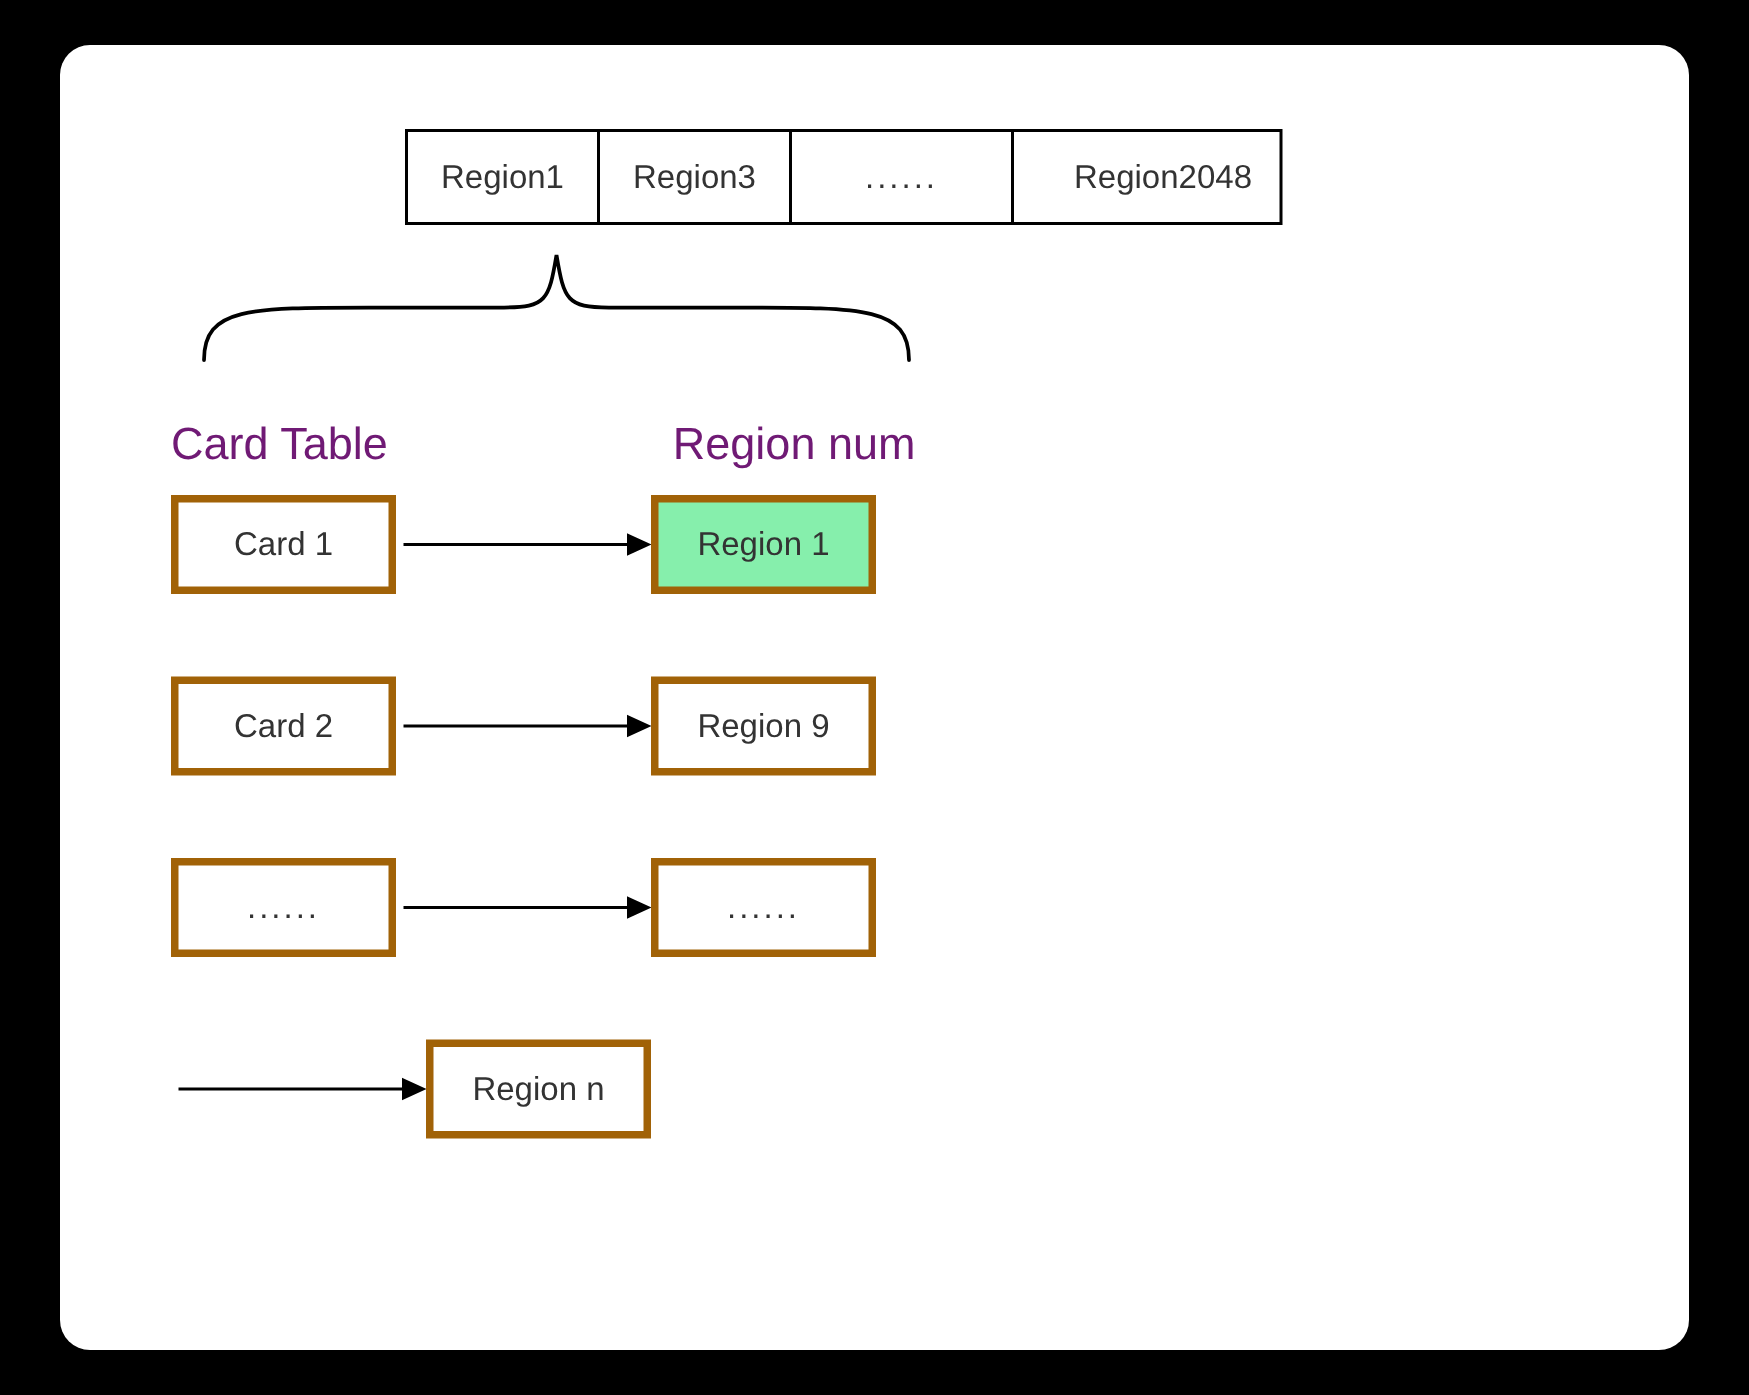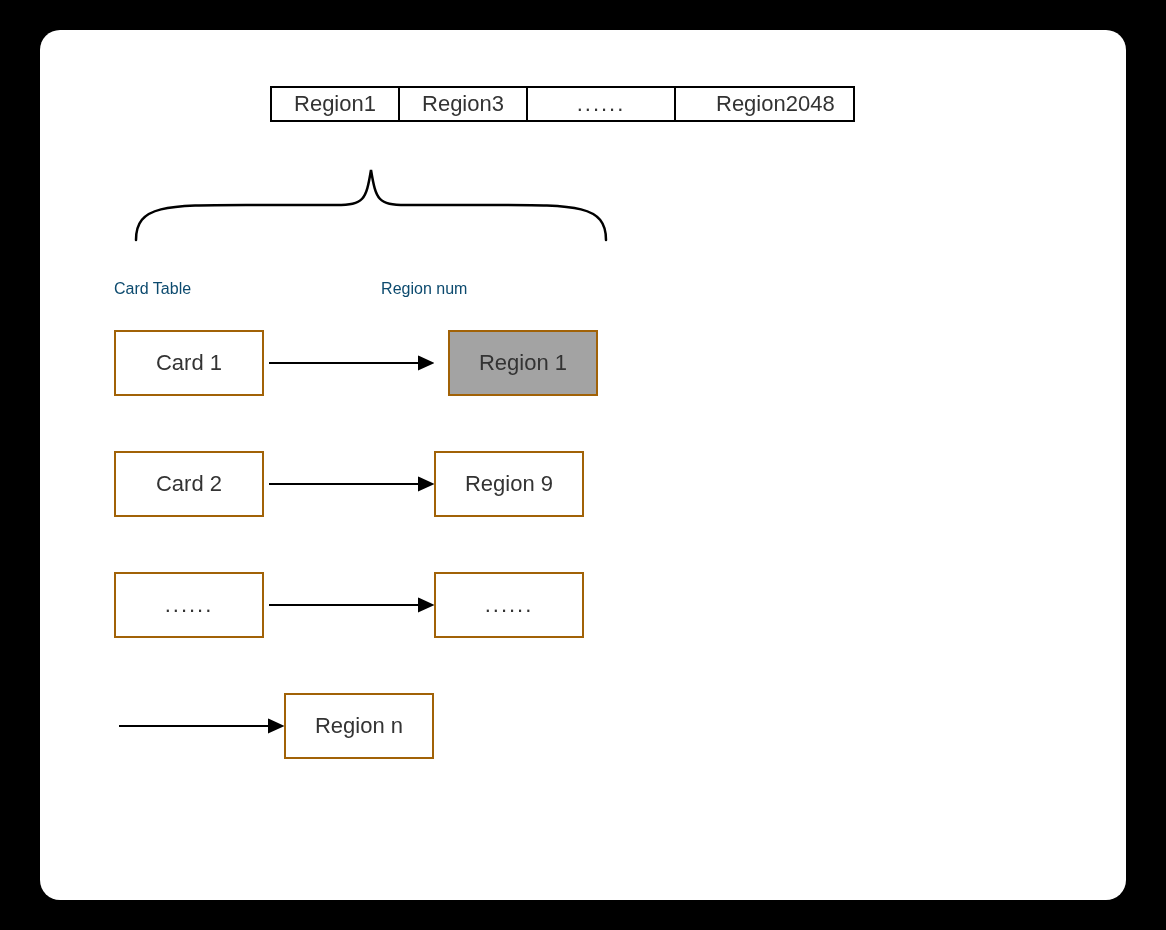--- a/index.html
+++ b/index.html
@@ -21,21 +21,21 @@
       position: relative;
     }
     .region-row {
       position: absolute;
       top: 56px;
       left: 232px;
       display: flex;
     }
     .region-cell {
       border: 2px solid #000;
-      height: 36px;
+      height: 64px;
       display: flex;
       align-items: center;
       justify-content: center;
       font-size: 22px;
       margin-left: -2px;
       padding: 0 18px;
       min-width: 130px;
     }
     .region-cell.ellipsis { min-width: 150px; letter-spacing: 2px; }
     .region-cell.last { min-width: 180px; padding-left: 40px; }
@@ -45,44 +45,44 @@
       left: 86px;
       width: 490px;
       height: 100px;
     }
     .labels {
       position: absolute;
       top: 250px;
       left: 74px;
       display: flex;
       gap: 190px;
-      font-size: 16px;
-      color: #0c4a6e;
+      font-size: 30px;
+      color: #701a75;
     }
     .mapping-area {
       position: absolute;
       top: 300px;
       left: 74px;
     }
     .mapping-row {
       display: flex;
       align-items: center;
       margin-bottom: 55px;
     }
     .box {
-      border: 2px solid #a16207;
+      border: 5px solid #a16207;
       width: 150px;
       height: 66px;
       display: flex;
       align-items: center;
       justify-content: center;
       font-size: 22px;
       background: #fff;
     }
-    .box.highlight { background: #a3a3a3; margin-left: 14px; }
+    .box.highlight { background: #86efac; }
     .arrow-wrap {
       width: 170px;
       height: 40px;
       display: flex;
       align-items: center;
       justify-content: center;
     }
     .arrow-line {
       stroke: #000;
       stroke-width: 2;

